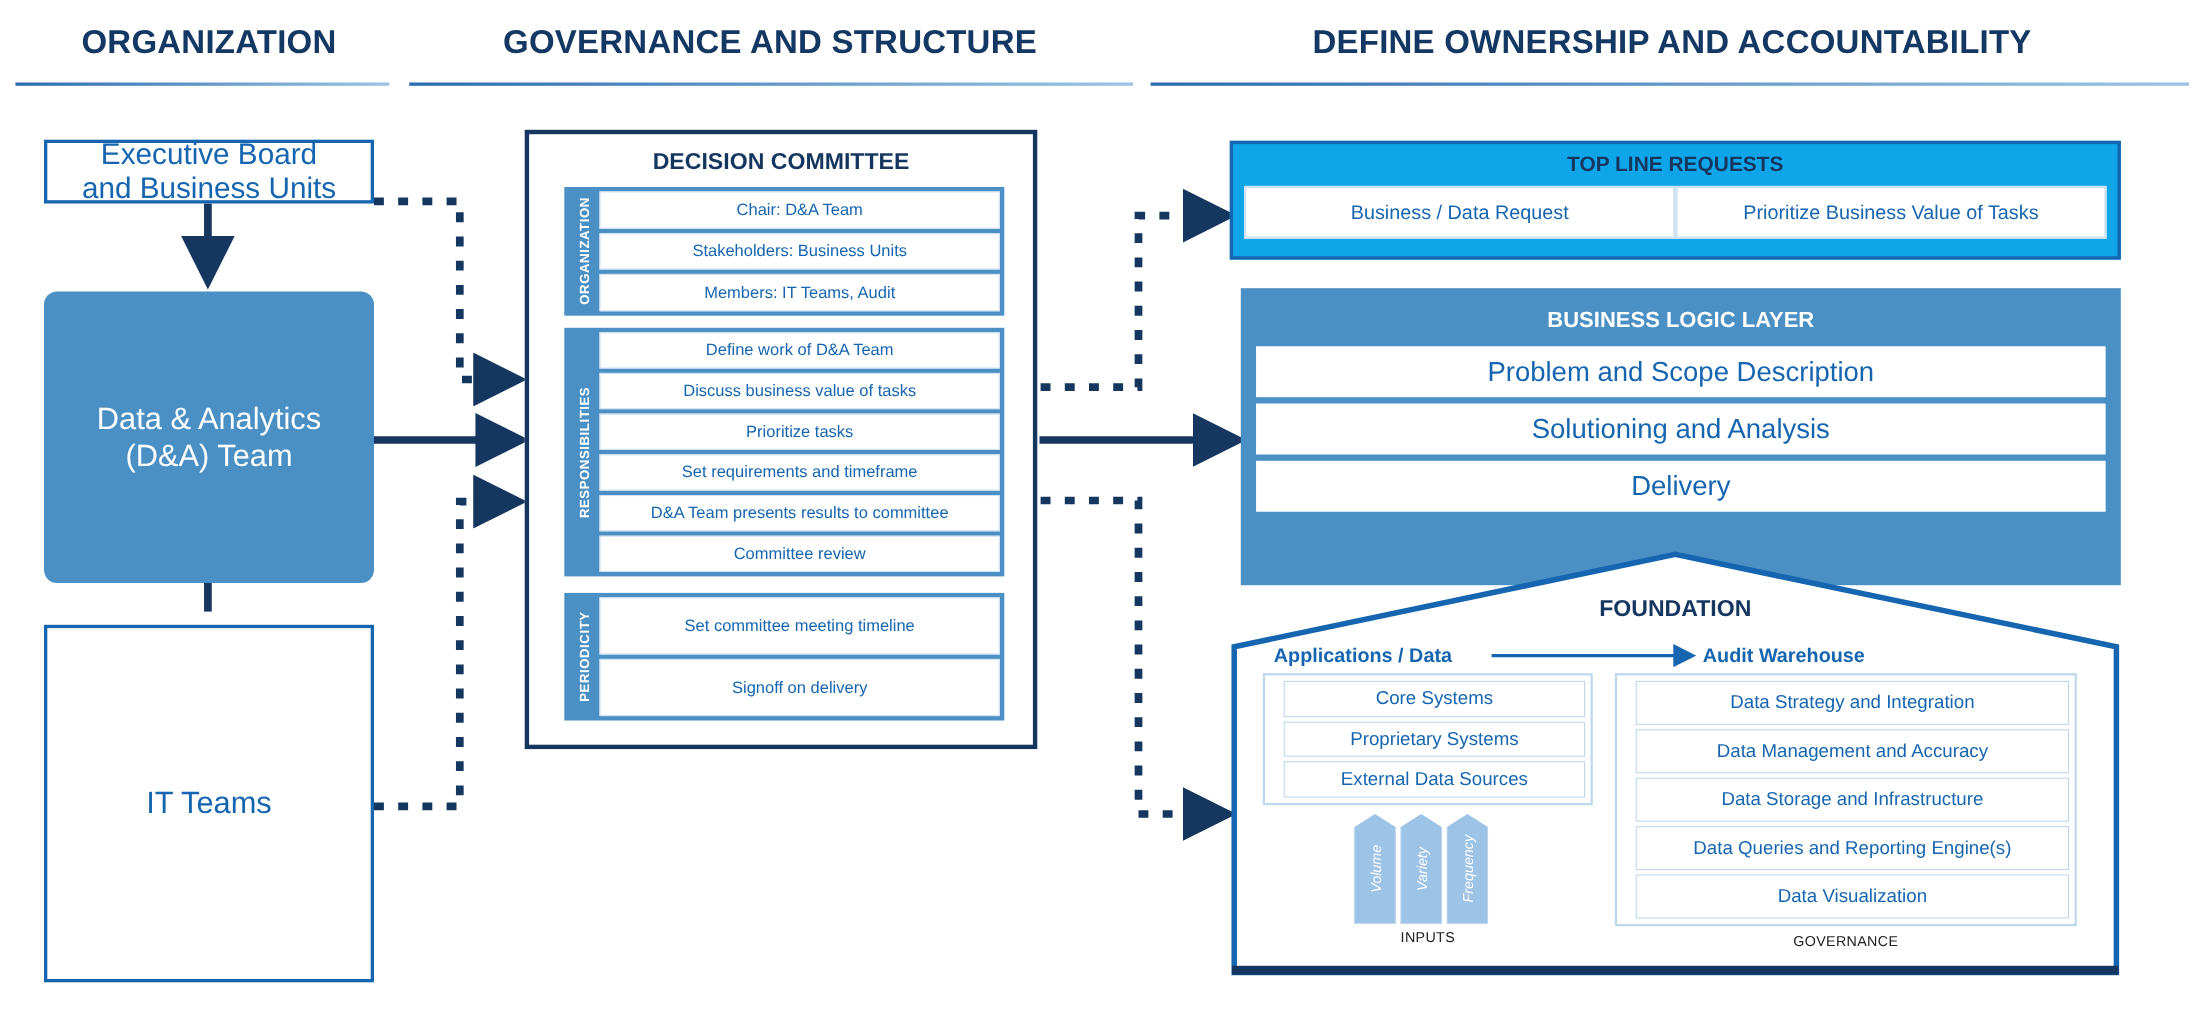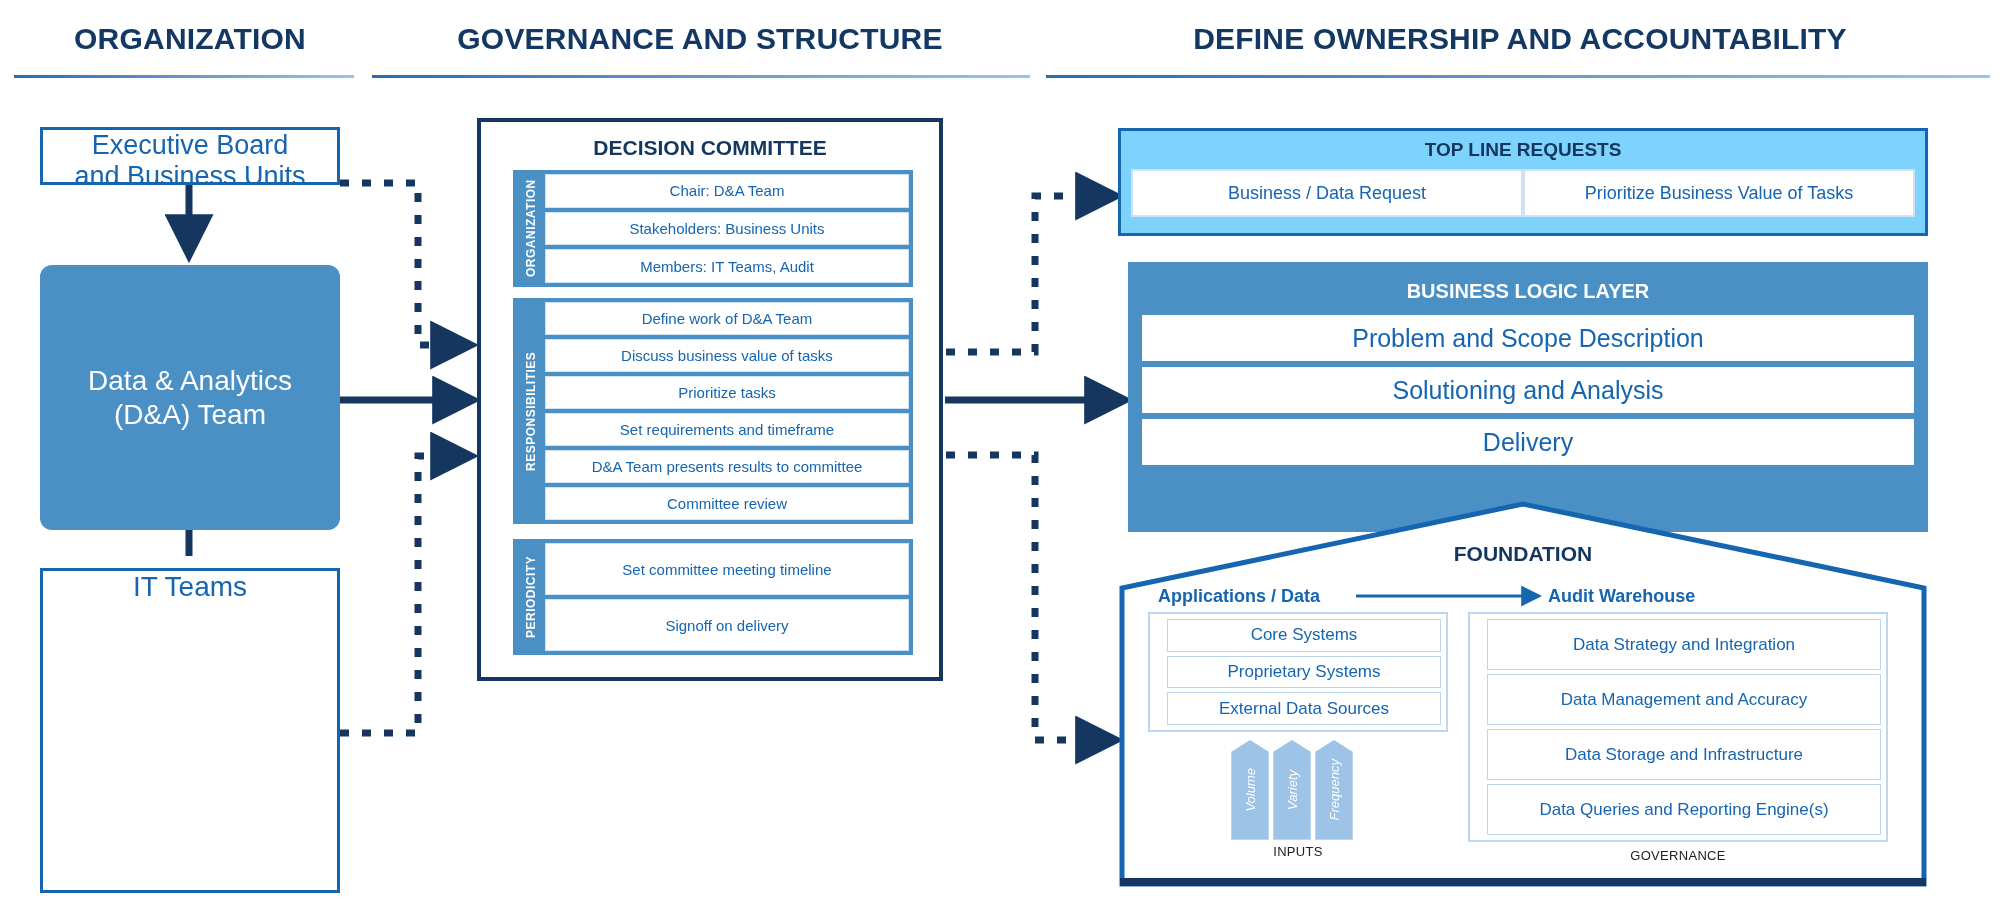--- a/index.html
+++ b/index.html
@@ -23,21 +23,21 @@
   }
   .sec-rule{
     position:absolute;height:3px;
     background:linear-gradient(to right,#2a6cb0,#9cc3e5);
   }
 
   
   .box-outline{
     position:absolute;box-sizing:border-box;
     border:3px solid #1565b0;background:#fff;
-    display:flex;align-items:flex-start;justify-content:center;
+    display:flex;align-items:center;justify-content:center;
     text-align:center;line-height:1.15;
   }
   .box-filled{
     position:absolute;box-sizing:border-box;
     background:#4a90c4;color:#ffffff;
     display:flex;align-items:center;justify-content:center;
     text-align:center;line-height:1.2;border-radius:12px;
   }
 
   
@@ -63,21 +63,21 @@
     white-space:nowrap;
   }
   .grp-rows{flex:1 1 auto;display:flex;flex-direction:column;gap:4px;}
   .grp-row{
     flex:1 1 0;background:#ffffff;border:1px solid #cfe2f3;
     display:flex;align-items:center;justify-content:center;
     font-size:15px;color:#1565b0;white-space:nowrap;
   }
 
   
-  #toplines{position:absolute;box-sizing:border-box;border:3px solid #1565b0;background:#7dd3fc;}
+  #toplines{position:absolute;box-sizing:border-box;border:3px solid #1565b0;background:#0ea5e9;}
   #toplines .tl-title{
     text-align:center;font-weight:bold;color:#14365f;font-size:19px;
     margin-top:8px;
   }
   #toplines .tl-row{
     display:flex;gap:0;margin:8px 10px 0 10px;
   }
   #toplines .tl-cell{
     flex:1 1 0;border:2px solid #cfe2f3;background:#fff;
     height:44px;display:flex;align-items:center;justify-content:center;
@@ -275,17 +275,18 @@
     <div class="chev" style="left:197px;top:240px;width:36px;height:98px;">
       <span>Frequency</span>
     </div>
     <div class="fd-caption" style="left:30px;top:344px;width:300px;">INPUTS</div>
 
     <div class="fd-panel" style="left:350px;top:112px;width:420px;height:230px;">
       <div class="fd-item">Data Strategy and Integration</div>
       <div class="fd-item">Data Management and Accuracy</div>
       <div class="fd-item">Data Storage and Infrastructure</div>
       <div class="fd-item">Data Queries and Reporting Engine(s)</div>
+      <div class="fd-item">Data Visualization</div>
     </div>
     <div class="fd-caption" style="left:350px;top:348px;width:420px;">GOVERNANCE</div>
   </div>
 
 </div>
 
 </body></html>

